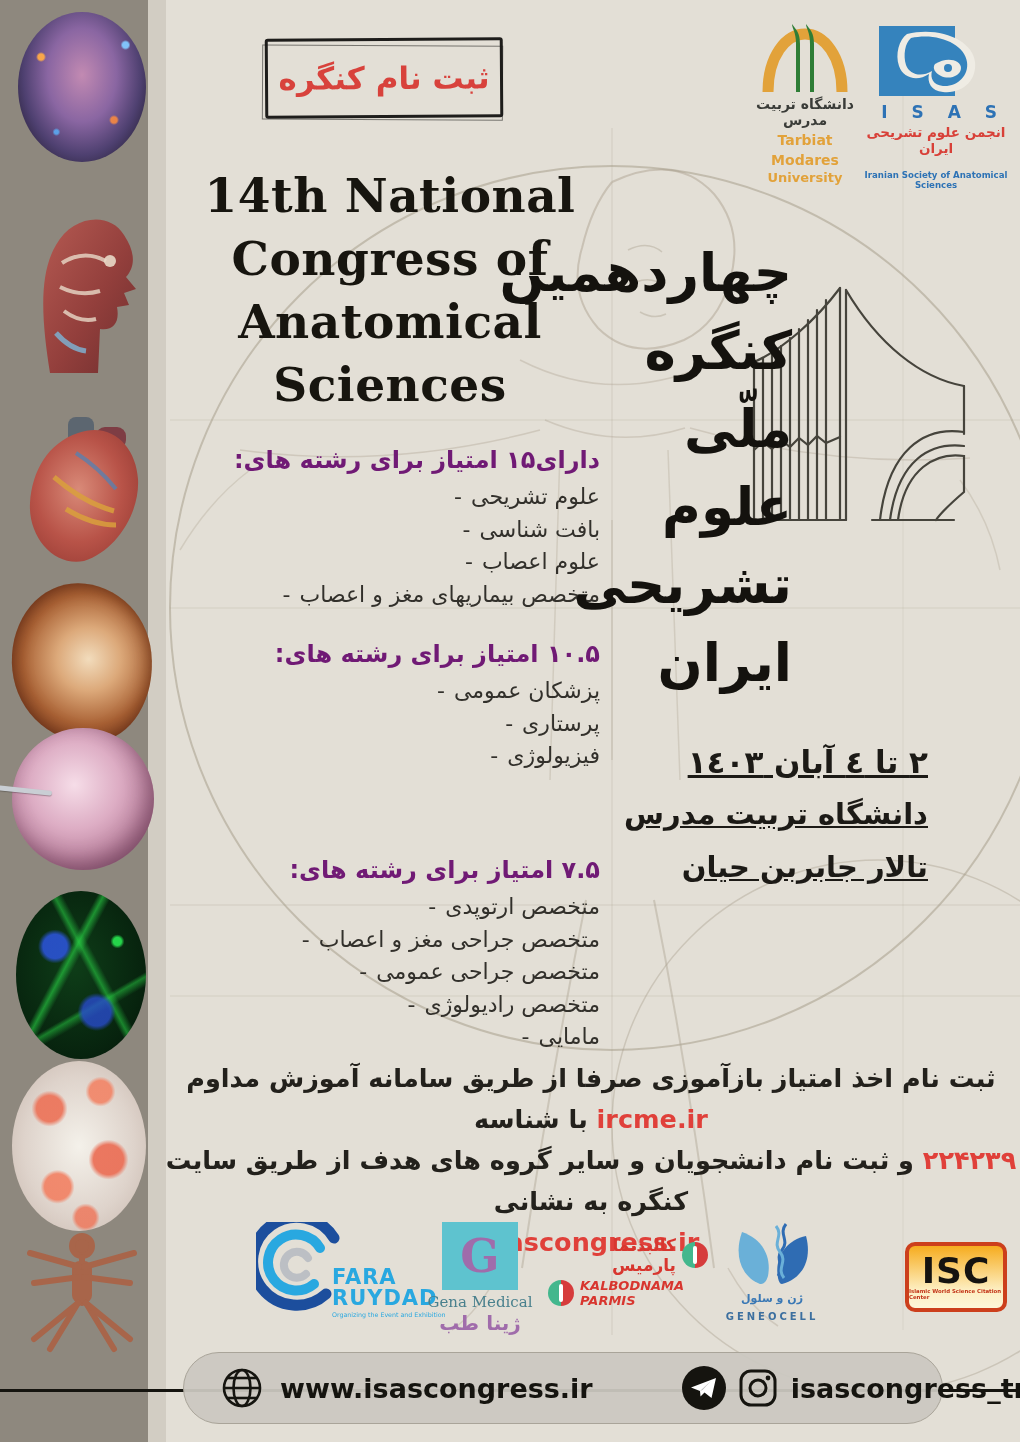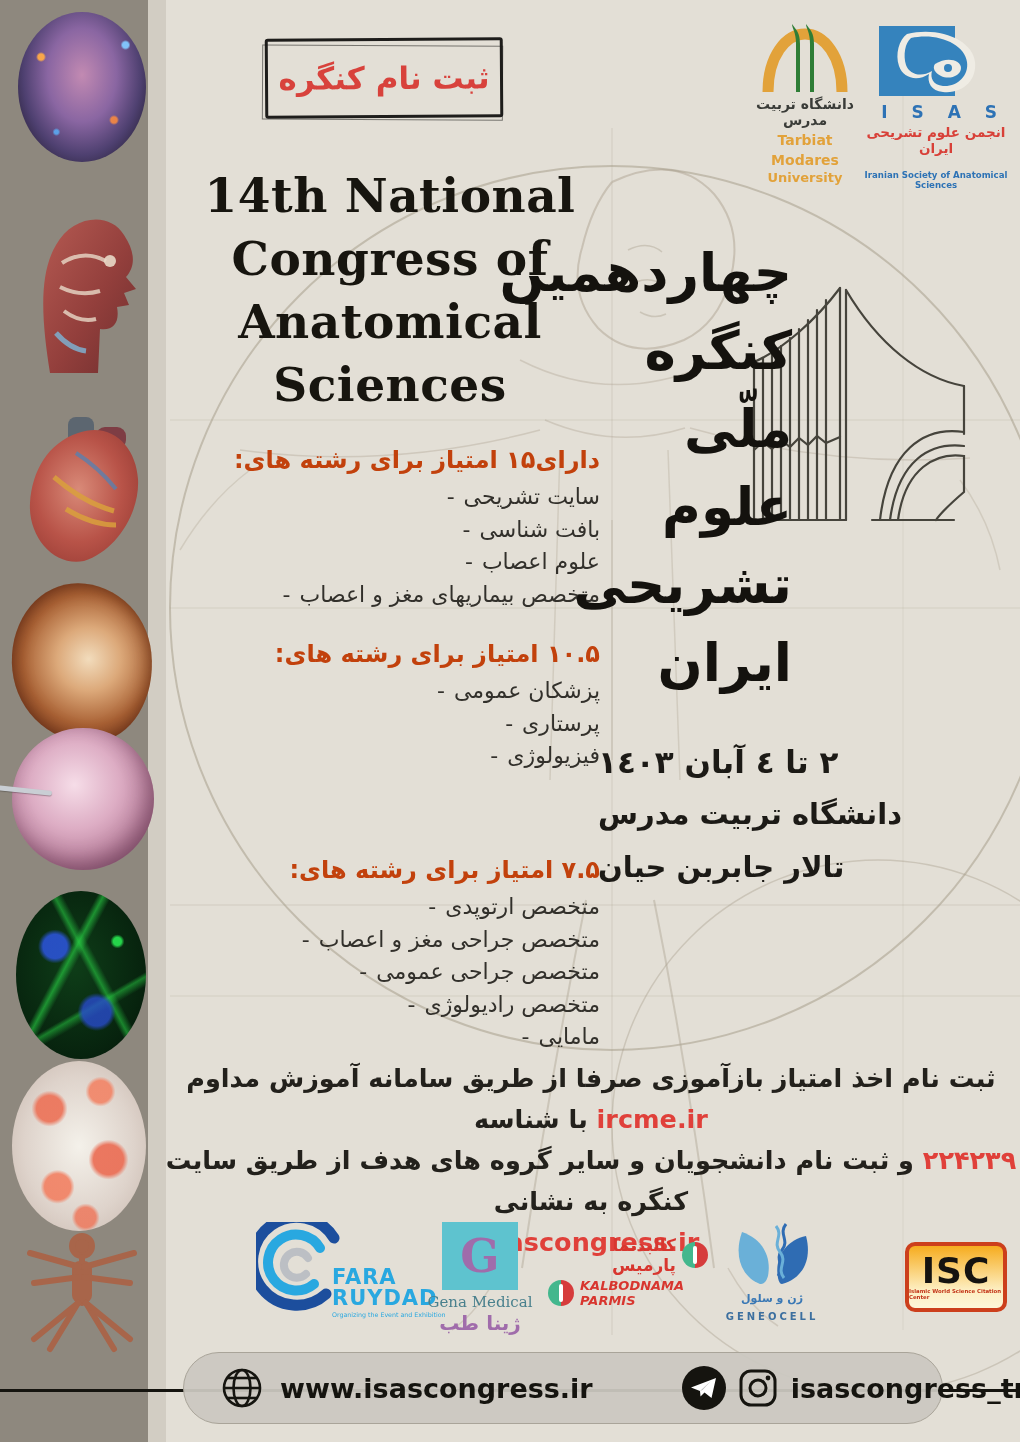--- a/index.html
+++ b/index.html
@@ -72,32 +72,32 @@
   .isas-acr { font-size:17px; font-weight:bold; color:#2d72b5; letter-spacing:9px; text-align:right; padding-right:8px; margin-top:-2px; }
   .isas-fa { font-size:13.5px; font-weight:bold; color:#d84038; margin-top:2px; }
   .isas-en { font-size:8.6px; font-weight:bold; color:#2d72b5; margin-top:14px; }
   
   .title-en { position:absolute; left:168px; top:164px; width:444px; z-index:5;
     text-align:center; font-family:"DejaVu Serif", serif; }
   .en-line { font-size:47px; font-weight:bold; color:#17150f; line-height:63px; letter-spacing:.5px; }
   
   .pts { position:absolute; left:180px; width:420px; z-index:5; direction:rtl; text-align:right; }
   .pts-1 { top:446px; } .pts-2 { top:640px; } .pts-3 { top:835px;margin-top:21px; }
-  .pt-header { font-size:24px; font-weight:bold; color:#c2410c; margin-bottom:7px; }
+  .pt-header { font-size:24px; font-weight:bold; color:#701a75; margin-bottom:7px; }
   .pt-item { font-size:22px; color:#32302b; line-height:32.5px; }
   .pt-dash { margin-right:9px; }
   
   .title-fa { position:absolute; right:228px; top:234px; width:260px; z-index:5;
     direction:rtl; text-align:right; }
   .fa-word { font-size:53px; font-weight:bold; color:#14120e; line-height:78px; }
   
   .azadi { position:absolute; left:740px; top:282px; z-index:4; }
   
   .event { position:absolute; left:598px; top:744px; width:330px; z-index:5;
-    direction:rtl; text-align:left; color:#1c1a16; }
+    direction:rtl; text-align:right; color:#1c1a16;text-decoration:underline; }
   .ev-date { font-size:31px; font-weight:bold; }
   .ev-venue { font-size:29px; font-weight:bold; margin-top:17px; }
   .ev-hall { font-size:29px; font-weight:bold; margin-top:19px; }
   
   .note { position:absolute; left:160px; top:1058px; width:862px; z-index:5;
     direction:rtl; text-align:center; font-weight:bold; color:#23211c;
     font-size:25.5px; line-height:41px; }
   .red { color:#e0403a; }
   .note a { text-decoration:none; cursor:pointer; }
   
@@ -256,21 +256,21 @@
   <div class="title-en">
       <div class="en-line">14th National</div>
       <div class="en-line">Congress of</div>
       <div class="en-line">Anatomical</div>
       <div class="en-line">Sciences</div>
     </div>
 
   <div class="pts pts-1">
     <div class="pt-header">دارای۱۵ امتیاز برای رشته های:</div>
     <div>
-        <div class="pt-item"><span>سایت تشریحی</span><span class="pt-dash">-</span></div>
+        <div class="pt-item"><span>علوم تشریحی</span><span class="pt-dash">-</span></div>
         <div class="pt-item"><span>بافت شناسی</span><span class="pt-dash">-</span></div>
         <div class="pt-item"><span>علوم اعصاب</span><span class="pt-dash">-</span></div>
         <div class="pt-item"><span>متخصص بیماریهای مغز و اعصاب</span><span class="pt-dash">-</span></div>
       </div>
   </div>
   <div class="pts pts-2">
     <div class="pt-header">۱۰.۵ امتیاز برای رشته های:</div>
     <div>
         <div class="pt-item"><span>پزشکان عمومی</span><span class="pt-dash">-</span></div>
         <div class="pt-item"><span>پرستاری</span><span class="pt-dash">-</span></div>

